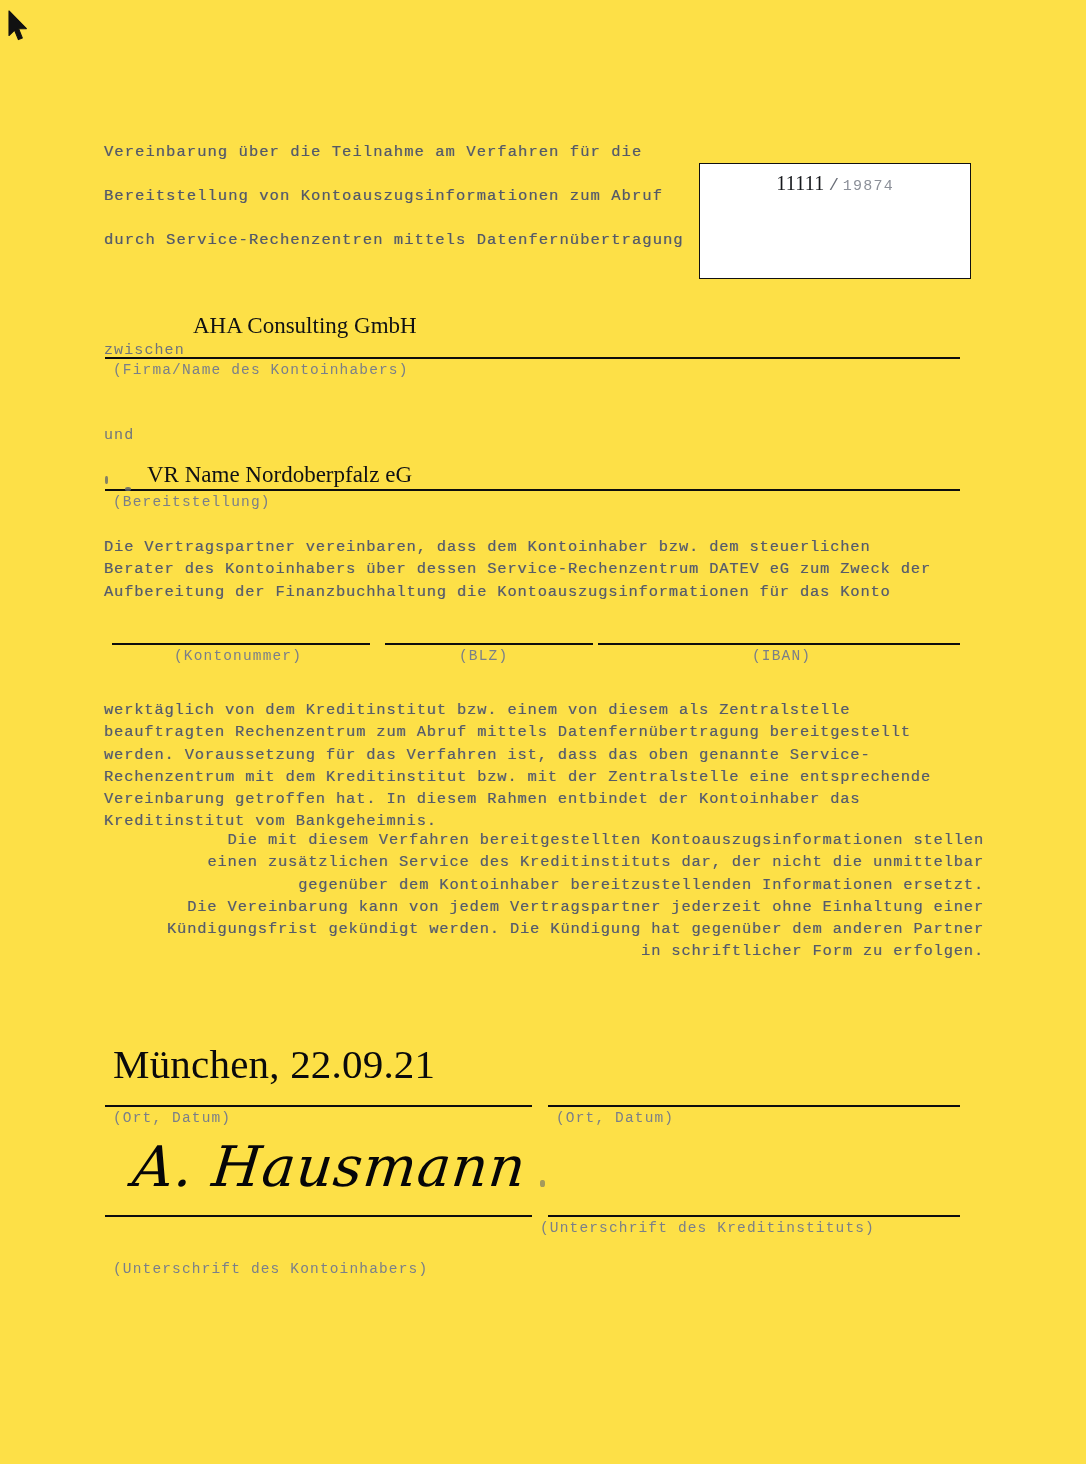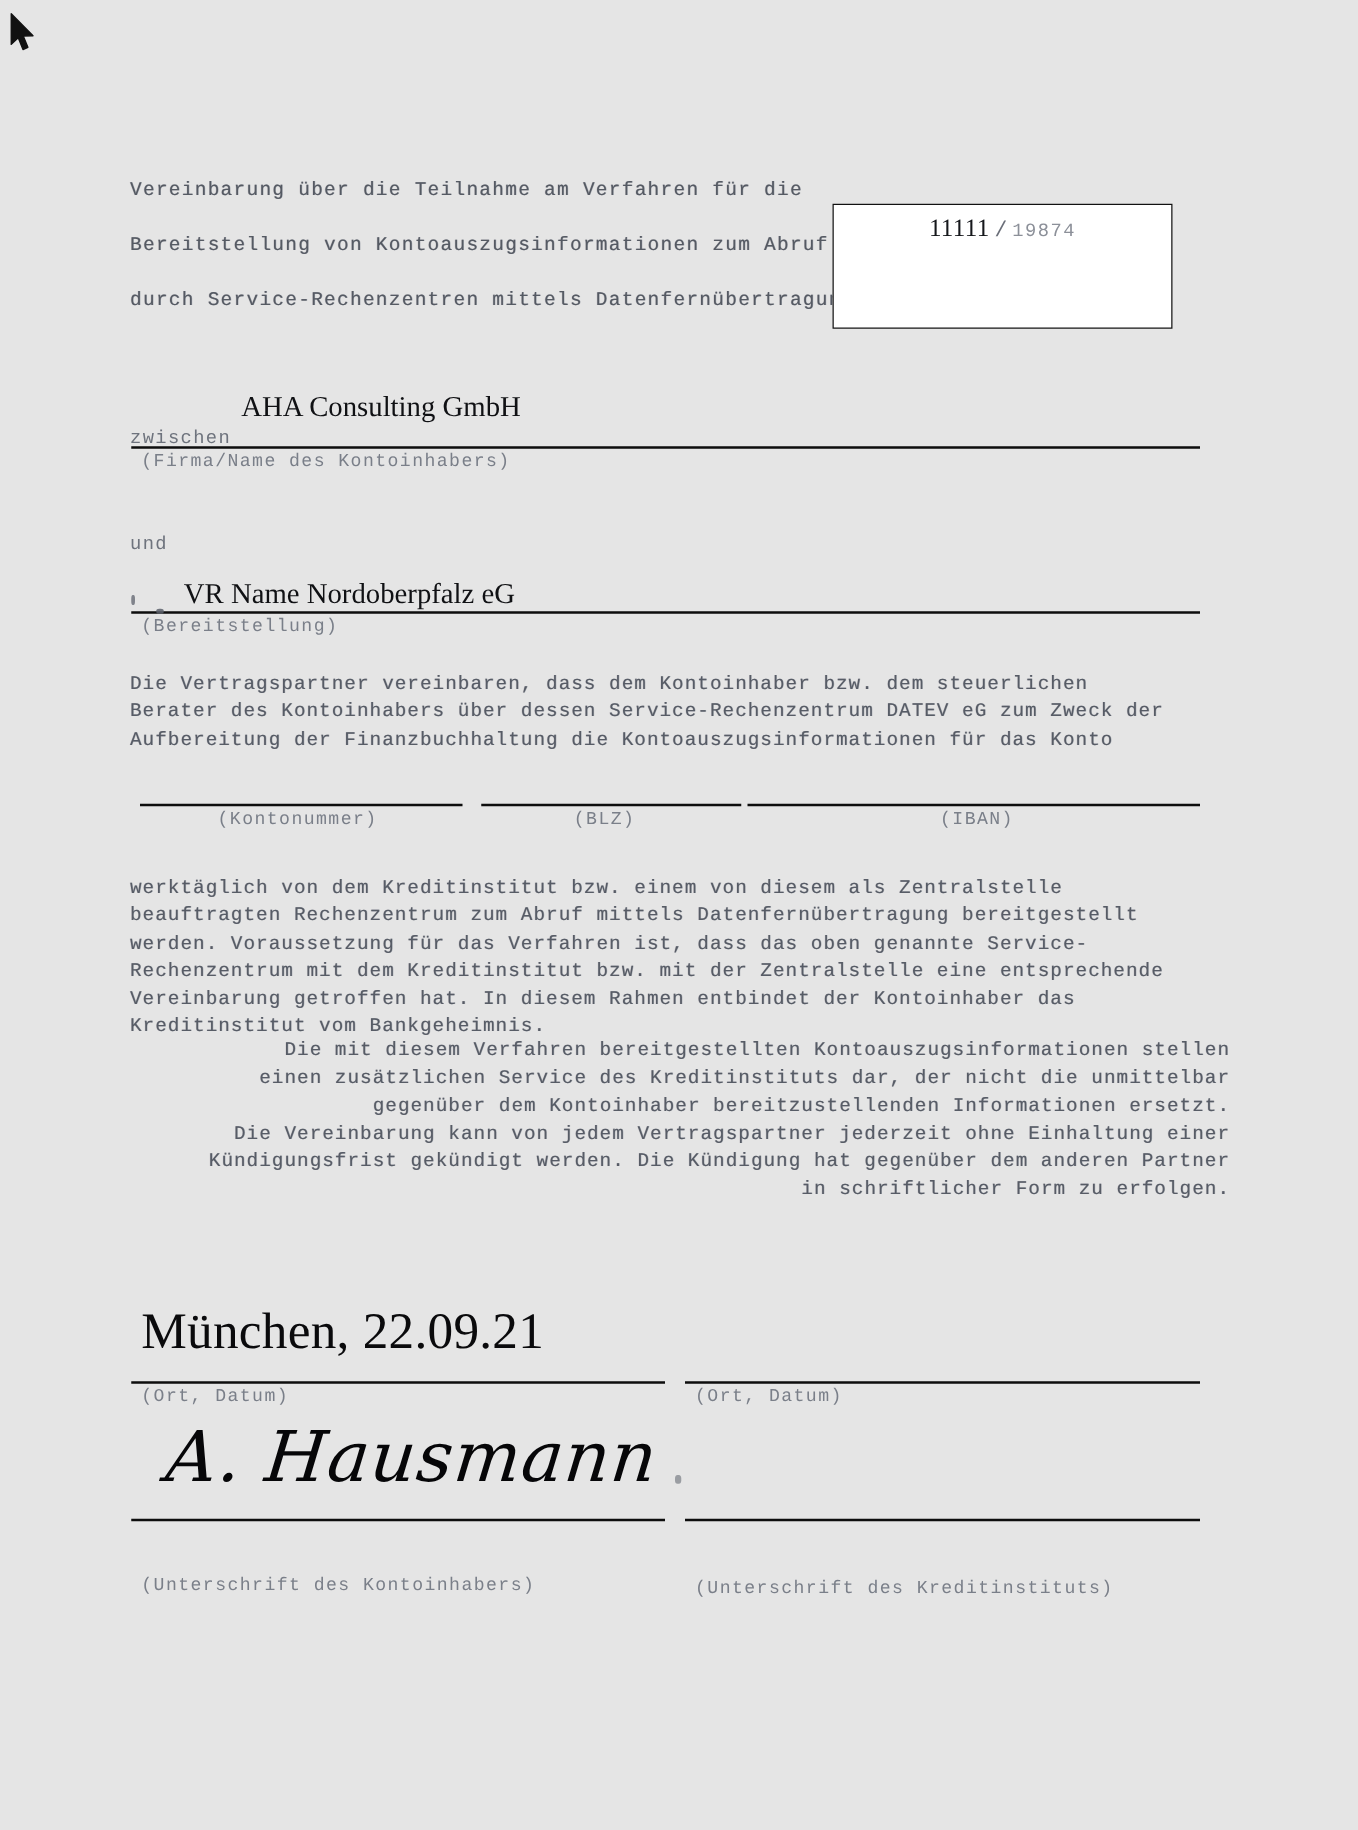--- a/index.html
+++ b/index.html
@@ -15,21 +15,21 @@
     font-family: "Liberation Mono", "DejaVu Sans Mono", monospace;
     -webkit-font-smoothing: none;
   }
 
   
   #page {
     position: absolute;
     left: 0; top: 0;
     width: 1086px;
     height: 1464px;
-    background: #e5e5e5;
+    background: #fde047;
   }
 
   
   #cursor {
     position: absolute;
     left: 8px;
     top: 10px;
     width: 22px;
     height: 34px;
     pointer-events: none;
@@ -53,24 +53,24 @@
     font-size: 15.5px;
     letter-spacing: 1.05px;
   }
   #head1 { top: 143px; }
   #head2 { top: 187px; }
   #head3 { top: 231px; }
 
   
   #ref-box {
     position: absolute;
-    left: 666px;
+    left: 699px;
     top: 163px;
     width: 272px;
-    height: 100px;
+    height: 116px;
     border: 1.6px solid #111;
     background: #fff;
     box-sizing: border-box;
   }
   #ref-line {
     position: absolute;
     top: 8px;
     left: 0;
     width: 100%;
     text-align: center;
@@ -145,21 +145,21 @@
     white-space: pre;
   }
   #cap-firma { left: 113px; top: 362px; }
   #cap-bank  { left: 113px; top: 494px; }
   #cap-konto { left: 174px; top: 648px; }
   #cap-blz   { left: 459px; top: 648px; }
   #cap-iban  { left: 752px; top: 648px; }
   #cap-ort-l { left: 113px; top: 1110px; }
   #cap-ort-r { left: 556px; top: 1110px; }
   #cap-sig-l { left: 113px; top: 1261px; }
-  #cap-sig-r { left: 556px; top: 1220px; margin-top: 43px; }
+  #cap-sig-r { left: 540px; top: 1220px; }
 
   
   .para {
     position: absolute;
     left: 104px;
     width: 880px;
     font-family: "Liberation Mono", "DejaVu Sans Mono", monospace;
     font-size: 15.4px;
     line-height: 22.3px;
     color: #575c66;

